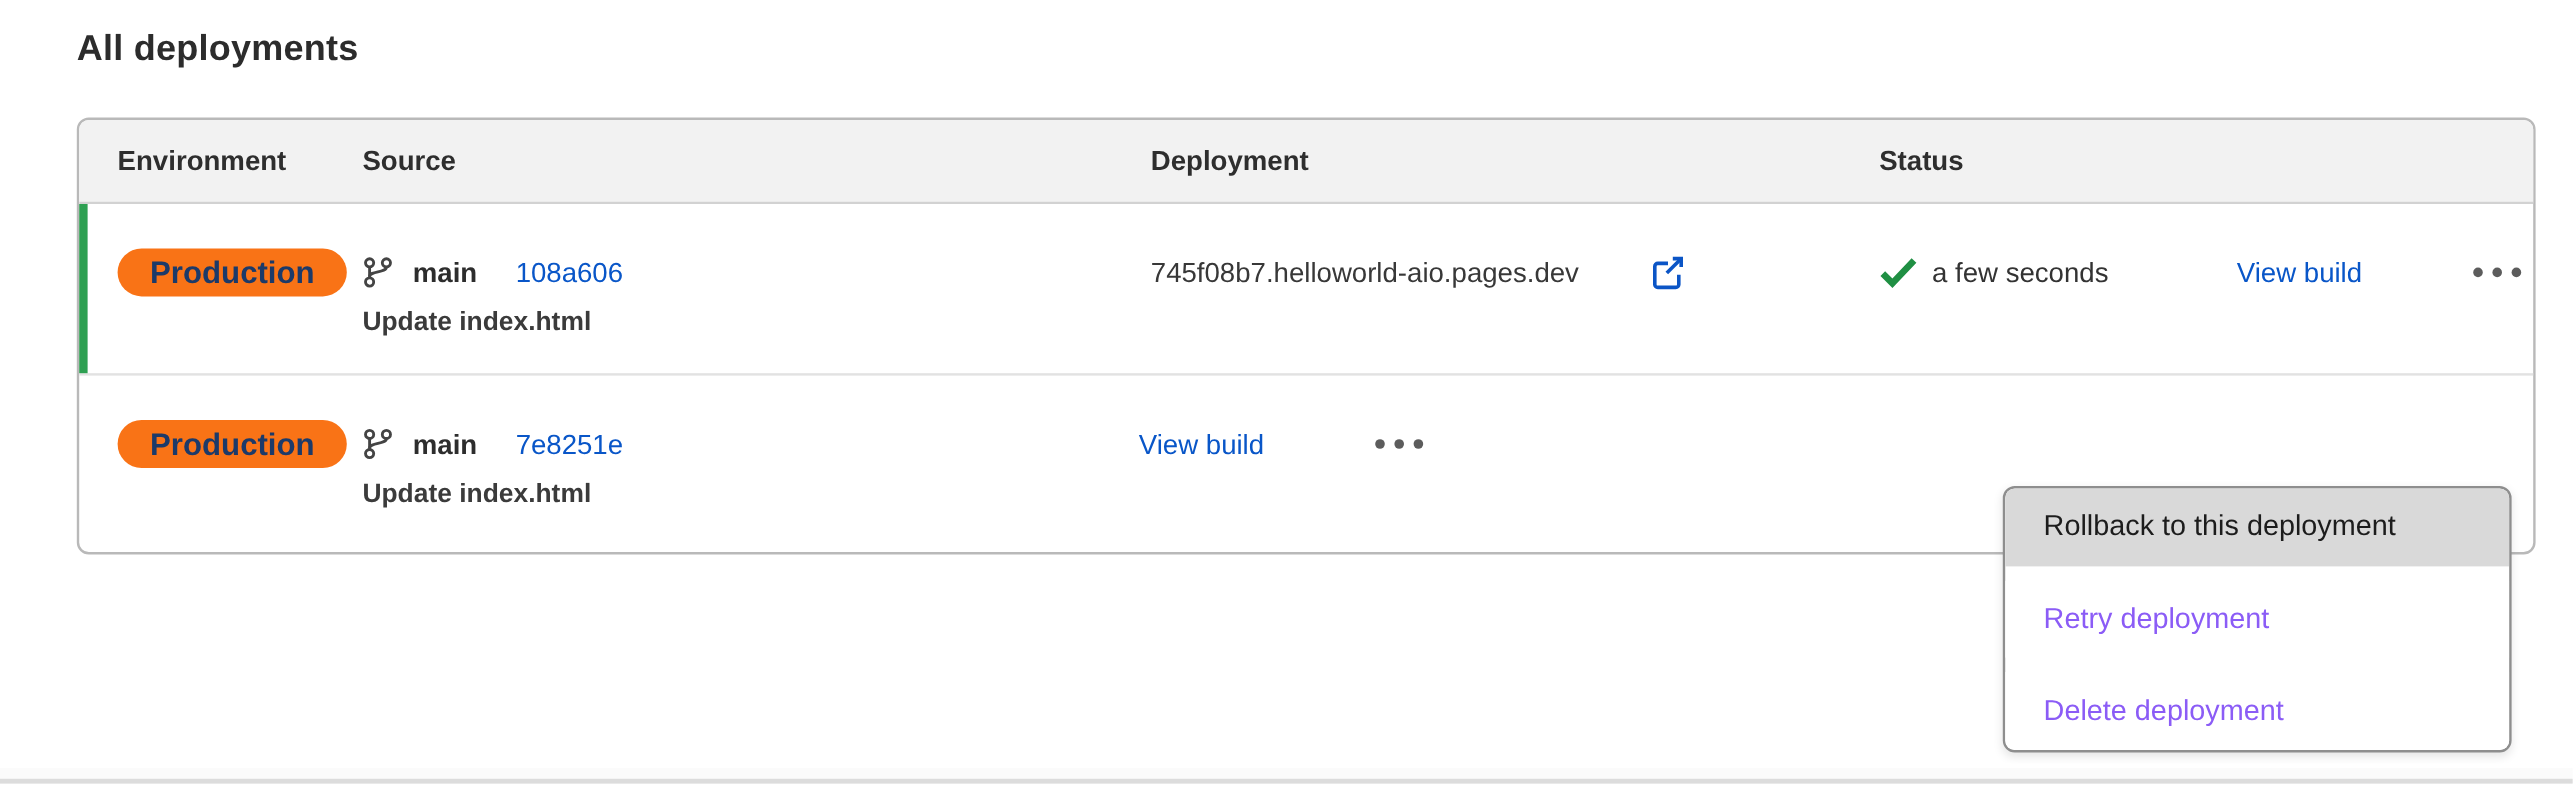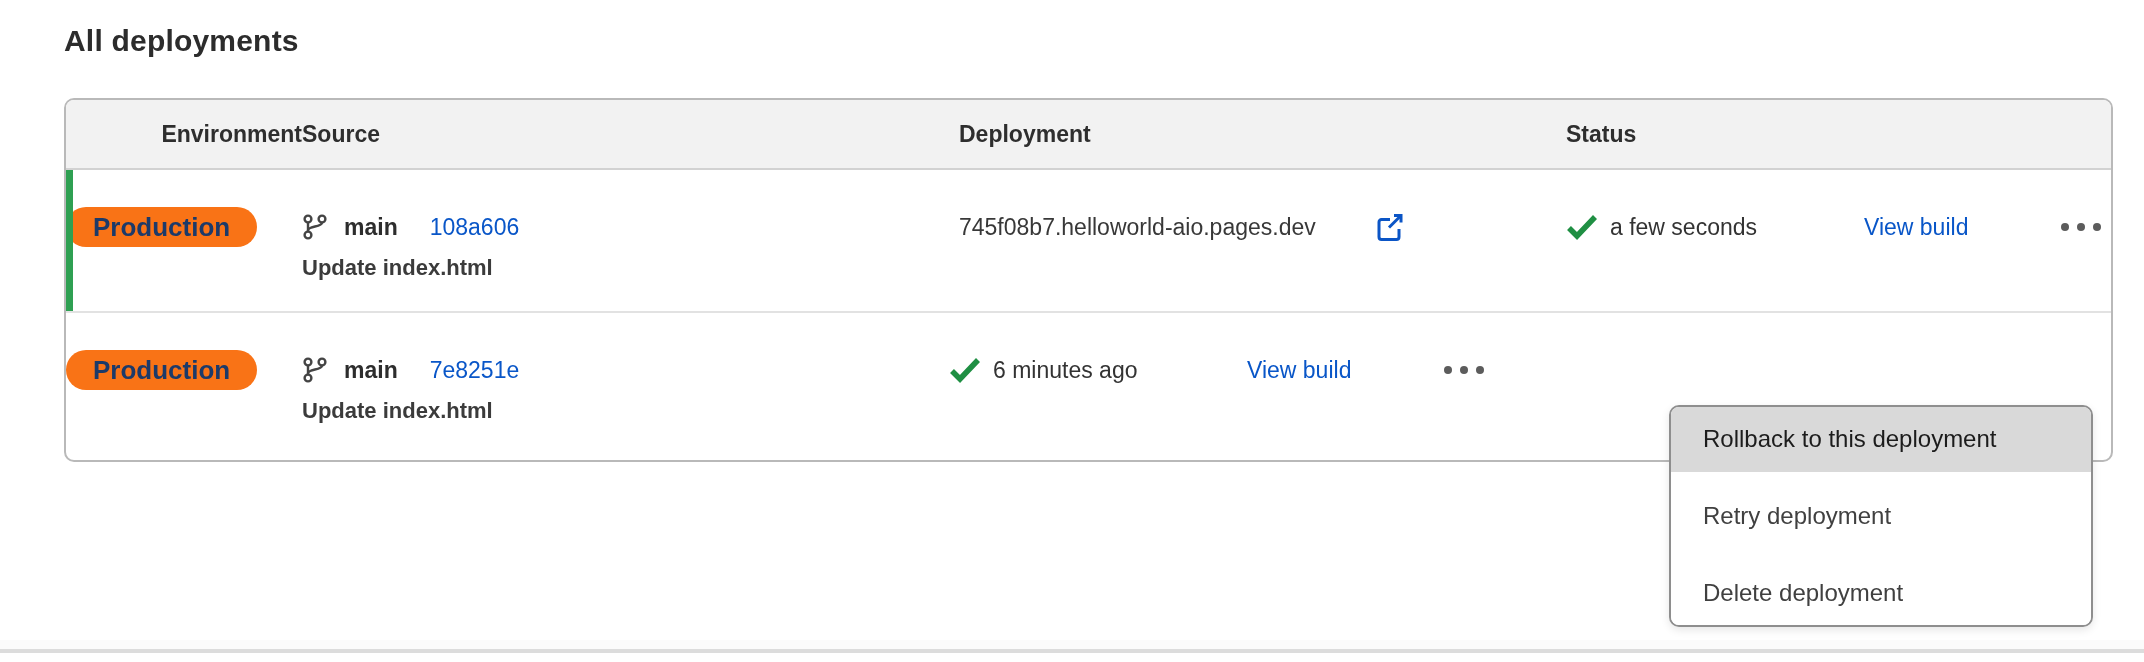--- a/index.html
+++ b/index.html
@@ -14,21 +14,21 @@
   .table { position:absolute; left:64px; top:98px; width:2049px; height:364px;
            border:2px solid #b9b9b9; border-radius:10px; background:#fff; }
   .thead { height:70px; background:#f2f2f2; border-bottom:2px solid #d2d2d2;
            border-radius:8px 8px 0 0; display:flex; align-items:center;
            font-size:23px; font-weight:600; color:#2e2e2e; }
   .row { position:relative; height:143px; display:flex; align-items:flex-start; }
   .row.first { border-bottom:2px solid #e2e2e2; }
   .current-bar { position:absolute; left:0; top:0; width:7px; height:100%; background:#2ea052; }
 
   
-  .c-env   { width:236px; flex:none;text-align:right; }
+  .c-env   { width:236px; padding-left:32px; flex:none; }
   .c-src   { width:647px; flex:none; }
   .c-dep   { width:607px; flex:none;margin-left:10px; }
   .c-sta   { width:298px; flex:none; }
   .c-build { width:193px; flex:none; }
   .c-menu  { flex:1; }
 
   .row .cell { padding-top:37px; }
   .line1 { display:flex; align-items:center; height:40px; }
 
   .badge { display:inline-flex; align-items:center; height:40px; padding:0 27px;
@@ -50,21 +50,21 @@
   .ellipsis-btn { display:flex; align-items:center; gap:8px; height:40px; padding:0 4px;
                   background:none; border:none; cursor:pointer; }
   .dot { width:8px; height:8px; border-radius:50%; background:#5c5c5c; }
 
   
   .menu { position:absolute; left:1669px; top:405px; width:424px; height:222px;
           background:#ffffff; border:2px solid #8e8e8e; border-radius:10px;
           box-shadow:0 3px 8px rgba(0,0,0,0.10); display:flex; flex-direction:column;
           overflow:hidden; z-index:5;gap:12px; }
   .menu-item { flex:1; display:flex; align-items:center; padding-left:32px;
-               font-size:24px; color:#404040; cursor:pointer; background:#fff; }
+               font-size:24px; color:#8b5cf6; cursor:pointer; background:#fff; }
   .menu-item.active { background:#d9d9d9; color:#1c1c1c; }
 
   .footer-strip { position:absolute; left:0; top:640px; width:2144px; height:13px;
                   background:#fbfbfb; border-bottom:4px solid #dcdcdc; }
 </style>
 </head>
 <body>
 
 <div class="stage">
 
@@ -145,28 +145,20 @@
               <circle cx="6" cy="22" r="3.4"></circle>
               <circle cx="20" cy="6" r="3.4"></circle>
             <path d="M6 9.4 L6 18.6"></path>
             <path d="M20 9.4 C20 14.5, 6 12.5, 6 17.5"></path>
           </svg>
           <span class="branch-name">main</span>
           <a class="link">7e8251e</a>
         </div>
         <span class="commit-msg">Update index.html</span>
       </div>
-      <div class="cell c-sta">
-        <div class="sta-line">
-          <svg class="check-ic" viewBox="0 0 32 26" fill="none" stroke="#1f8f43" stroke-width="5.5">
-            <path d="M3 14 L11 22 L29 3"></path>
-          </svg>
-          <span class="sta-text">6 minutes ago</span>
-        </div>
-      </div>
       <div class="cell c-build">
         <div class="line1">
           <a class="link">View build</a>
         </div>
       </div>
       <div class="cell c-menu">
         <button class="ellipsis-btn">
           <span class="dot"></span>
           <span class="dot"></span>
           <span class="dot"></span>

